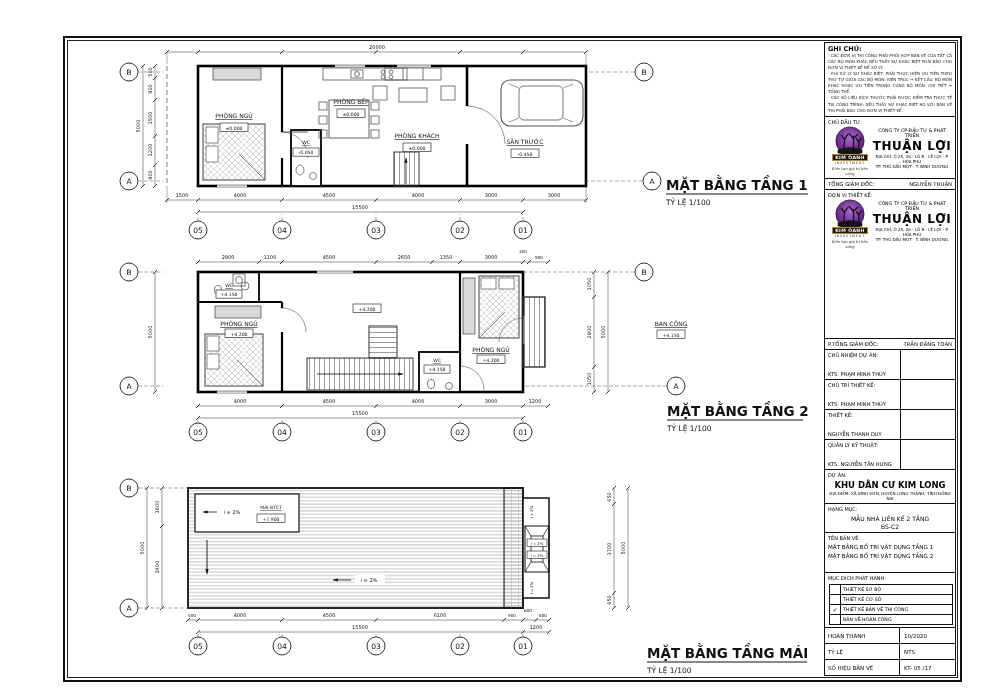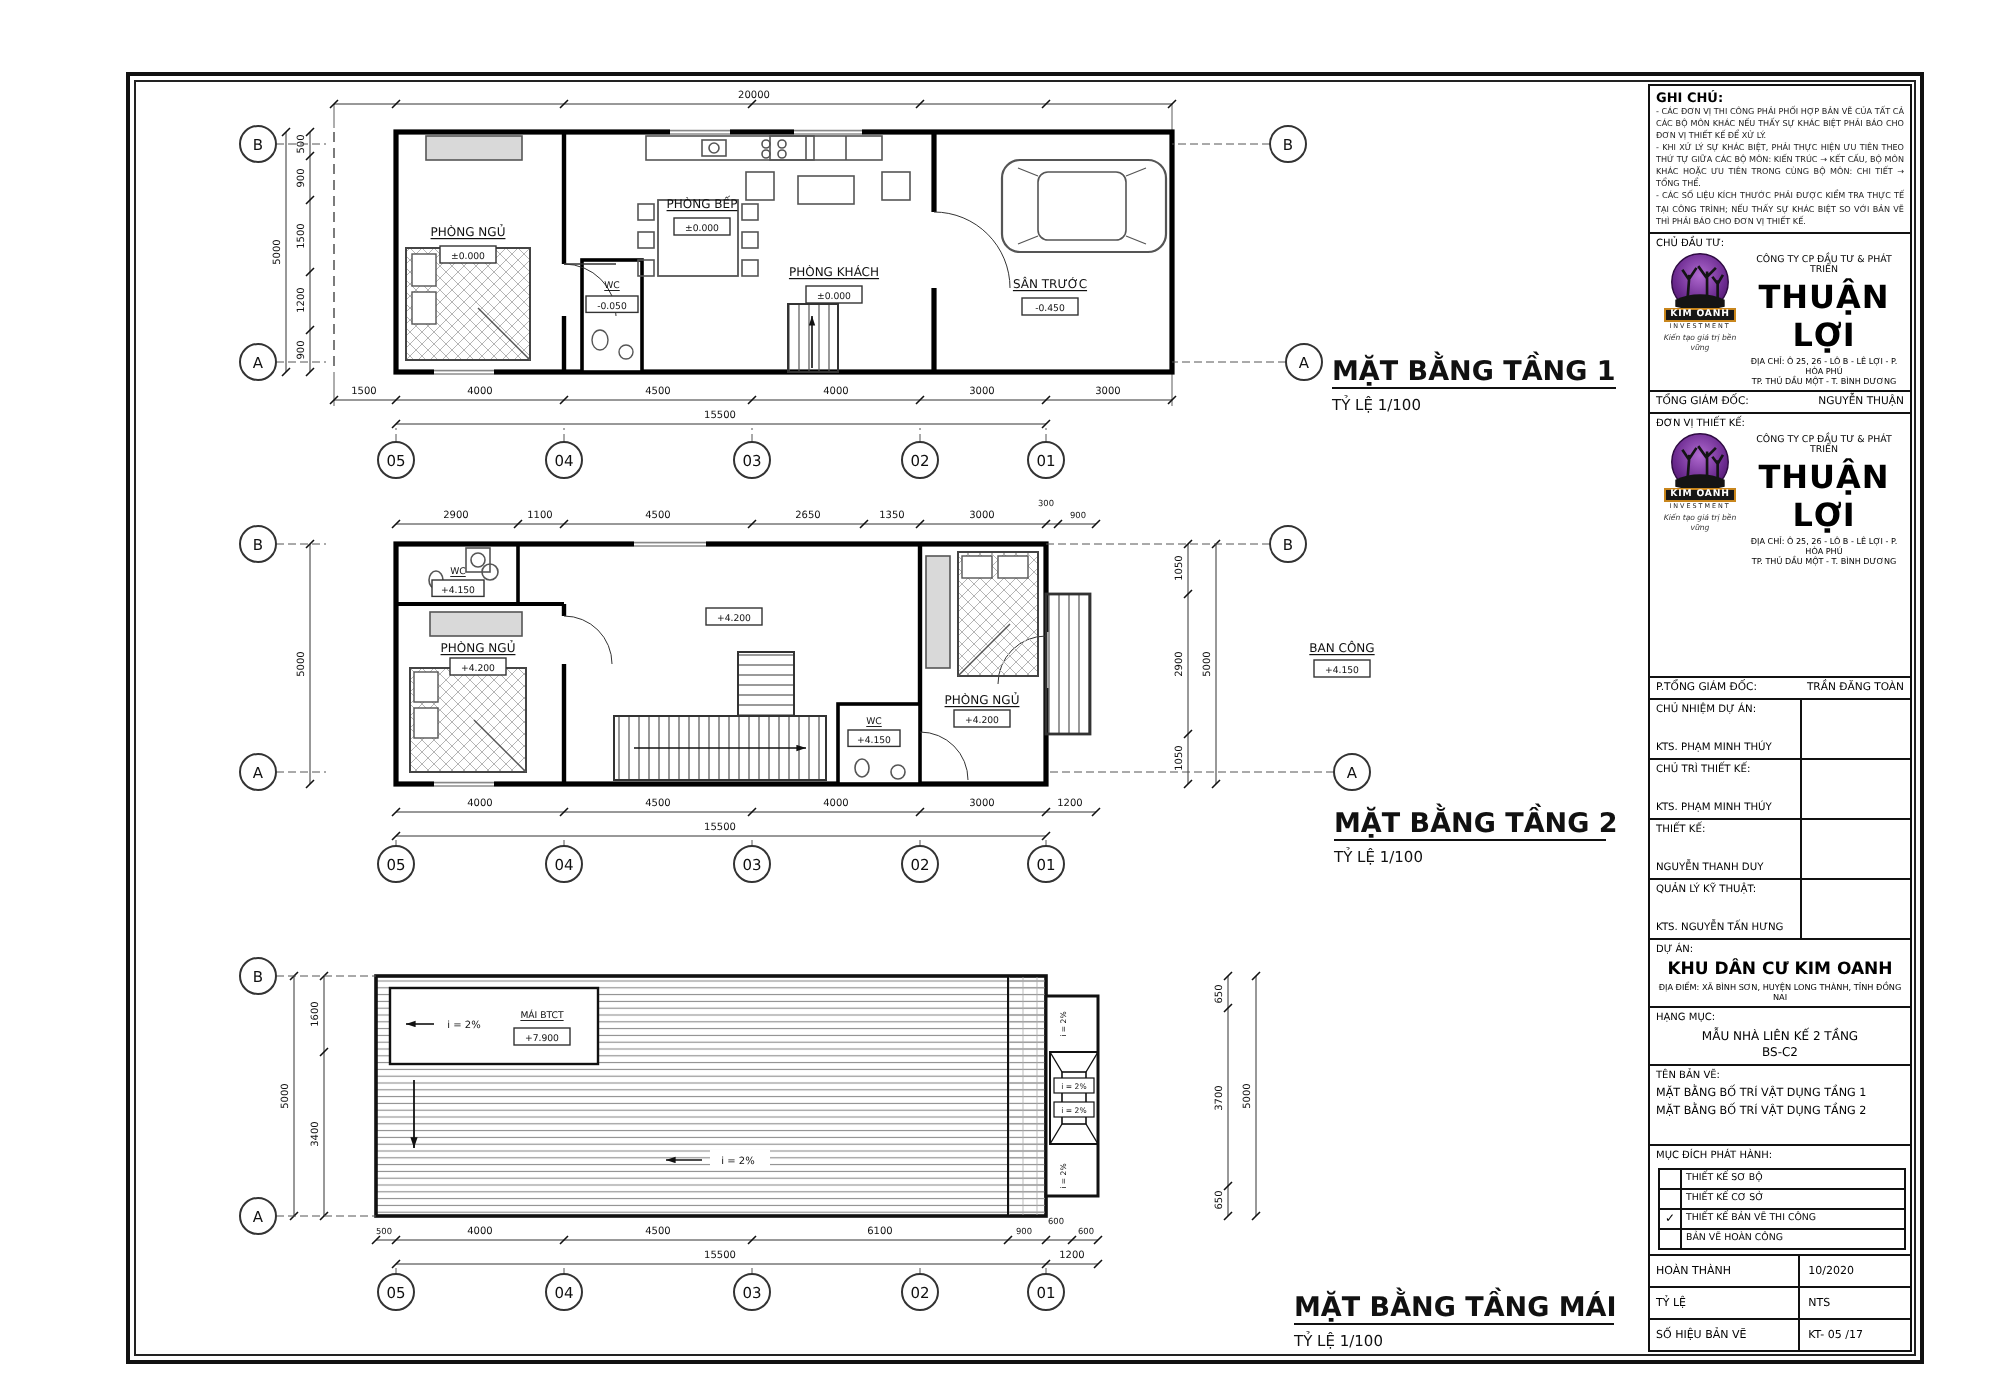--- a/index.html
+++ b/index.html
@@ -38,21 +38,21 @@
   .rc1{width:22%}.rc2{width:26%}.rc3{width:52%}
   .rev-empty{height:7px}
   .logo-row{display:flex;margin-top:1px}
   .logo-col{width:44px;display:flex;flex-direction:column;align-items:center}
   .kim{background:#161616;color:#fff;border:1px solid #c8861d;font-size:4.6px;font-weight:bold;
        padding:0 2px;letter-spacing:.4px;margin-top:-2px}
   .inv{font-size:3.2px;letter-spacing:1px;color:#222;text-align:center}
   .tag{font-size:3.8px;font-style:italic;color:#333;text-align:center;margin-top:1px}
   .co{flex:1;text-align:center;padding-top:2px}
   .co1{font-size:4.7px}
-  .con{font-size:16px;font-weight:bold;letter-spacing:.5px;margin:1px 0}
+  .con{font-size:12px;font-weight:bold;letter-spacing:.5px;margin:1px 0}
   .addr{font-size:4.05px}
   .kv{display:flex;justify-content:space-between;align-items:center;font-size:5.3px;
       padding:2px 3px;border-bottom:1.6px solid #111}
   .role{display:flex;border-bottom:1.6px solid #111;min-height:29px}
   .role-l{width:58%;padding:2px 3px;display:flex;flex-direction:column;justify-content:space-between;
           font-size:5.1px;box-sizing:border-box}
   .role-r{flex:1;border-left:1.2px solid #111}
   .pname{font-size:8.5px;font-weight:bold;text-align:center;margin:2px 0 1px}
   .ploc{font-size:4.1px;text-align:center}
   .cat1{font-size:6px;text-align:center;margin-top:3px}
@@ -563,21 +563,21 @@
   <div class="role">
     <div class="role-l">
           <span>QUẢN LÝ KỸ THUẬT:</span>
           <span>KTS. NGUYỄN TẤN HƯNG</span>
         </div>
     <div class="role-r"></div>
   </div>
 
   <div class="sec">
     <div class="lbl">DỰ ÁN:</div>
-    <div class="pname">KHU DÂN CƯ KIM OANH</div>
+    <div class="pname">KHU DÂN CƯ KIM LONG</div>
     <div class="ploc">ĐỊA ĐIỂM: XÃ BÌNH SƠN, HUYỆN LONG THÀNH, TỈNH ĐỒNG NAI</div>
   </div>
 
   <div class="sec">
     <div class="lbl">HẠNG MỤC:</div>
     <div class="cat1">MẪU NHÀ LIÊN KẾ 2 TẦNG</div>
     <div class="cat2">BS-C2</div>
   </div>
 
   <div class="sec" style="min-height:40px">

